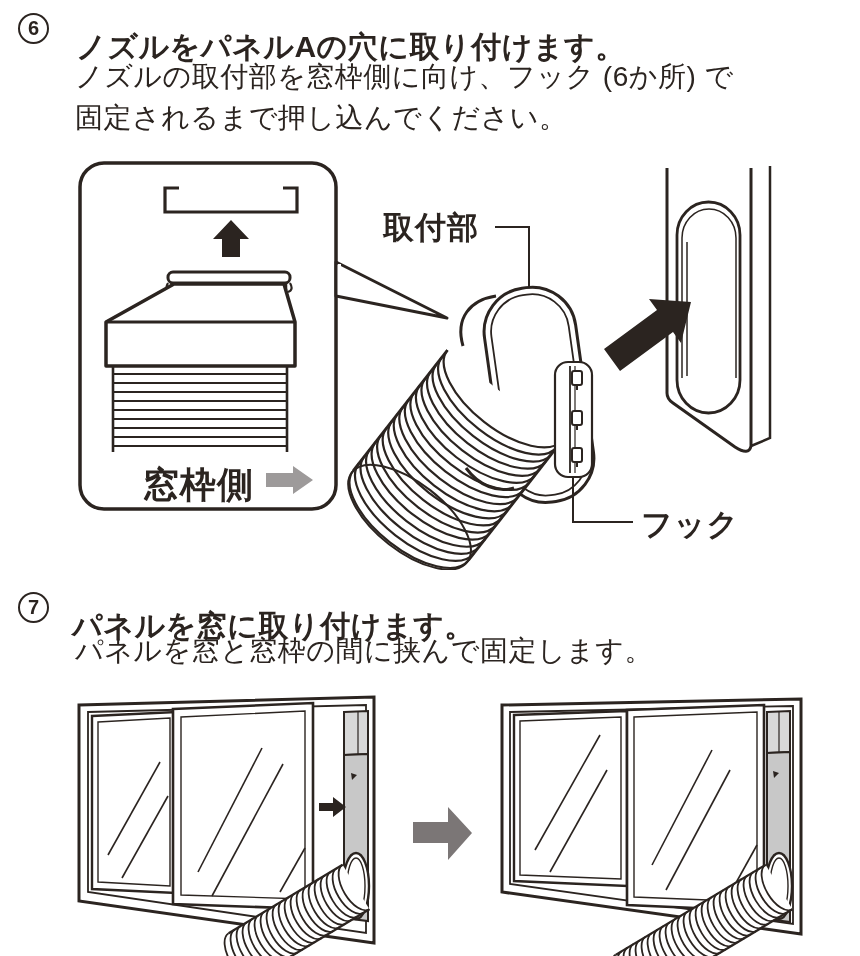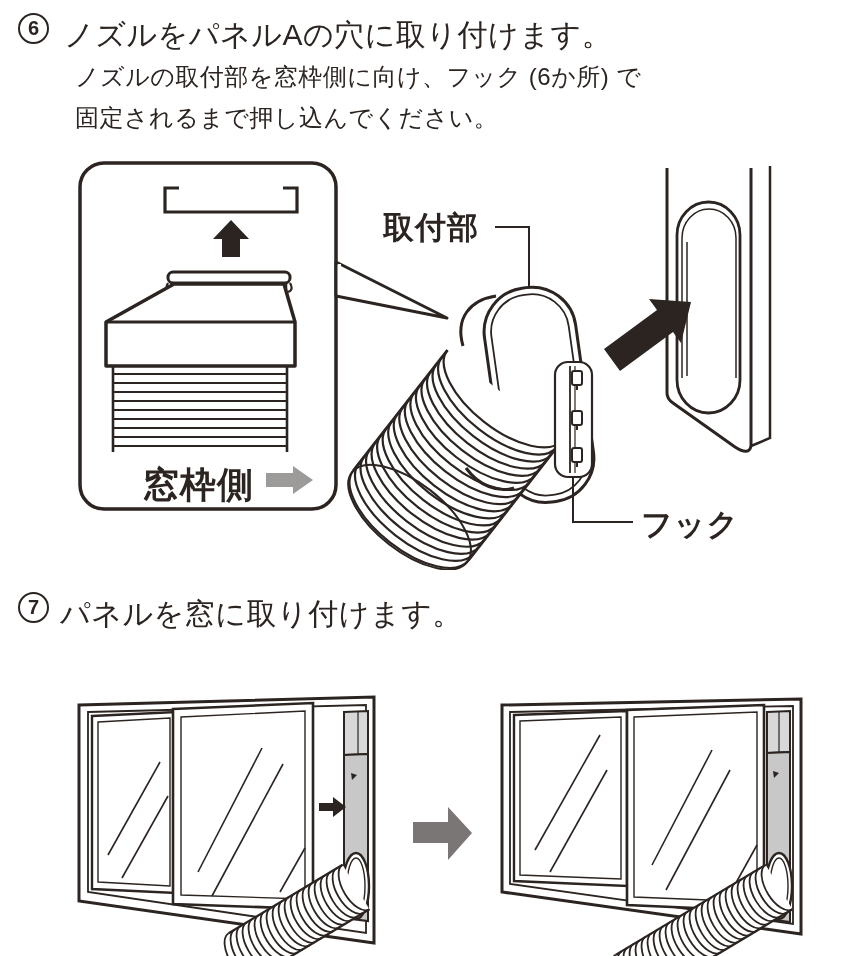--- a/index.html
+++ b/index.html
@@ -6,24 +6,24 @@
   .page{
     position:relative;width:860px;height:956px;background:#ffffff;
     font-family:"Liberation Sans",sans-serif;color:#2b2420;overflow:hidden;
   }
   .step-num{
     position:absolute;box-sizing:border-box;width:31px;height:31px;
     border:2.2px solid #2b2420;border-radius:50%;
     font-size:20px;font-weight:600;display:flex;align-items:center;justify-content:center;
   }
   .step-title{
-    position:absolute;margin:4px;font-size:30px;font-weight:normal;letter-spacing:.5px;white-space:nowrap;
+    position:absolute;margin:16px;font-size:30px;font-weight:bold;letter-spacing:.5px;white-space:nowrap;
   }
   .step-desc{
-    position:absolute;margin:0;font-size:24px;line-height:41px;letter-spacing:.5px;white-space:nowrap;
+    position:absolute;margin:0;font-size:28px;line-height:41px;letter-spacing:.5px;white-space:nowrap;
   }
   svg{position:absolute;left:0;display:block;}
   #fig1{top:150px;}
   #fig2{top:690px;}
   .svg-label{font-size:31px;font-weight:600;fill:#2b2420;letter-spacing:1px;}
   .inset-label{font-size:36px;font-weight:600;fill:#2b2420;letter-spacing:1px;}
 </style>
 </head>
 <body>
 
@@ -142,20 +142,21 @@
       <path d="M677,85 A31.5,33 0 0 1 740,85 L740,230 A31.5,33 0 0 1 677,230 Z" fill="#fff" stroke="#2b2420" stroke-width="2.8"></path>
       <path d="M682,228 V88 A27,29 0 0 1 736,88 V228" fill="none" stroke="#2b2420" stroke-width="1.5"></path>
       <line x1="687" y1="92" x2="687" y2="226" stroke="#2b2420" stroke-width="1.5"></line>
     </g>
 
     <polygon points="691,152 681,193 673,182 620,221 604,199 657,160 649,149" fill="#2b2420"></polygon>
   </svg>
 
   <span class="step-num" style="left:18px;top:592px;">7</span>
   <h2 class="step-title" style="left:56px;top:590px;">パネルを窓に取り付けます。</h2>
+  <p class="step-desc" style="left:75px;top:630px;"><span>パネルを窓と窓枠の間に挟んで固定します。</span></p>
 
   <svg id="fig2" width="860" height="266" viewBox="0 0 860 266">
     <defs>
       <path id="ringS" d="M0,-26 A13,26 0 0 0 0,26" fill="none" stroke="#2b2420" stroke-width="1.8"></path>
     </defs>
 
     <g>
       <polygon points="79,15 374,7 374,253 79,211" fill="#fff" stroke="#2b2420" stroke-width="3"></polygon>
       <polygon points="88,22 366,15 366,243 88,202" fill="none" stroke="#2b2420" stroke-width="1.8"></polygon>
       <g>

